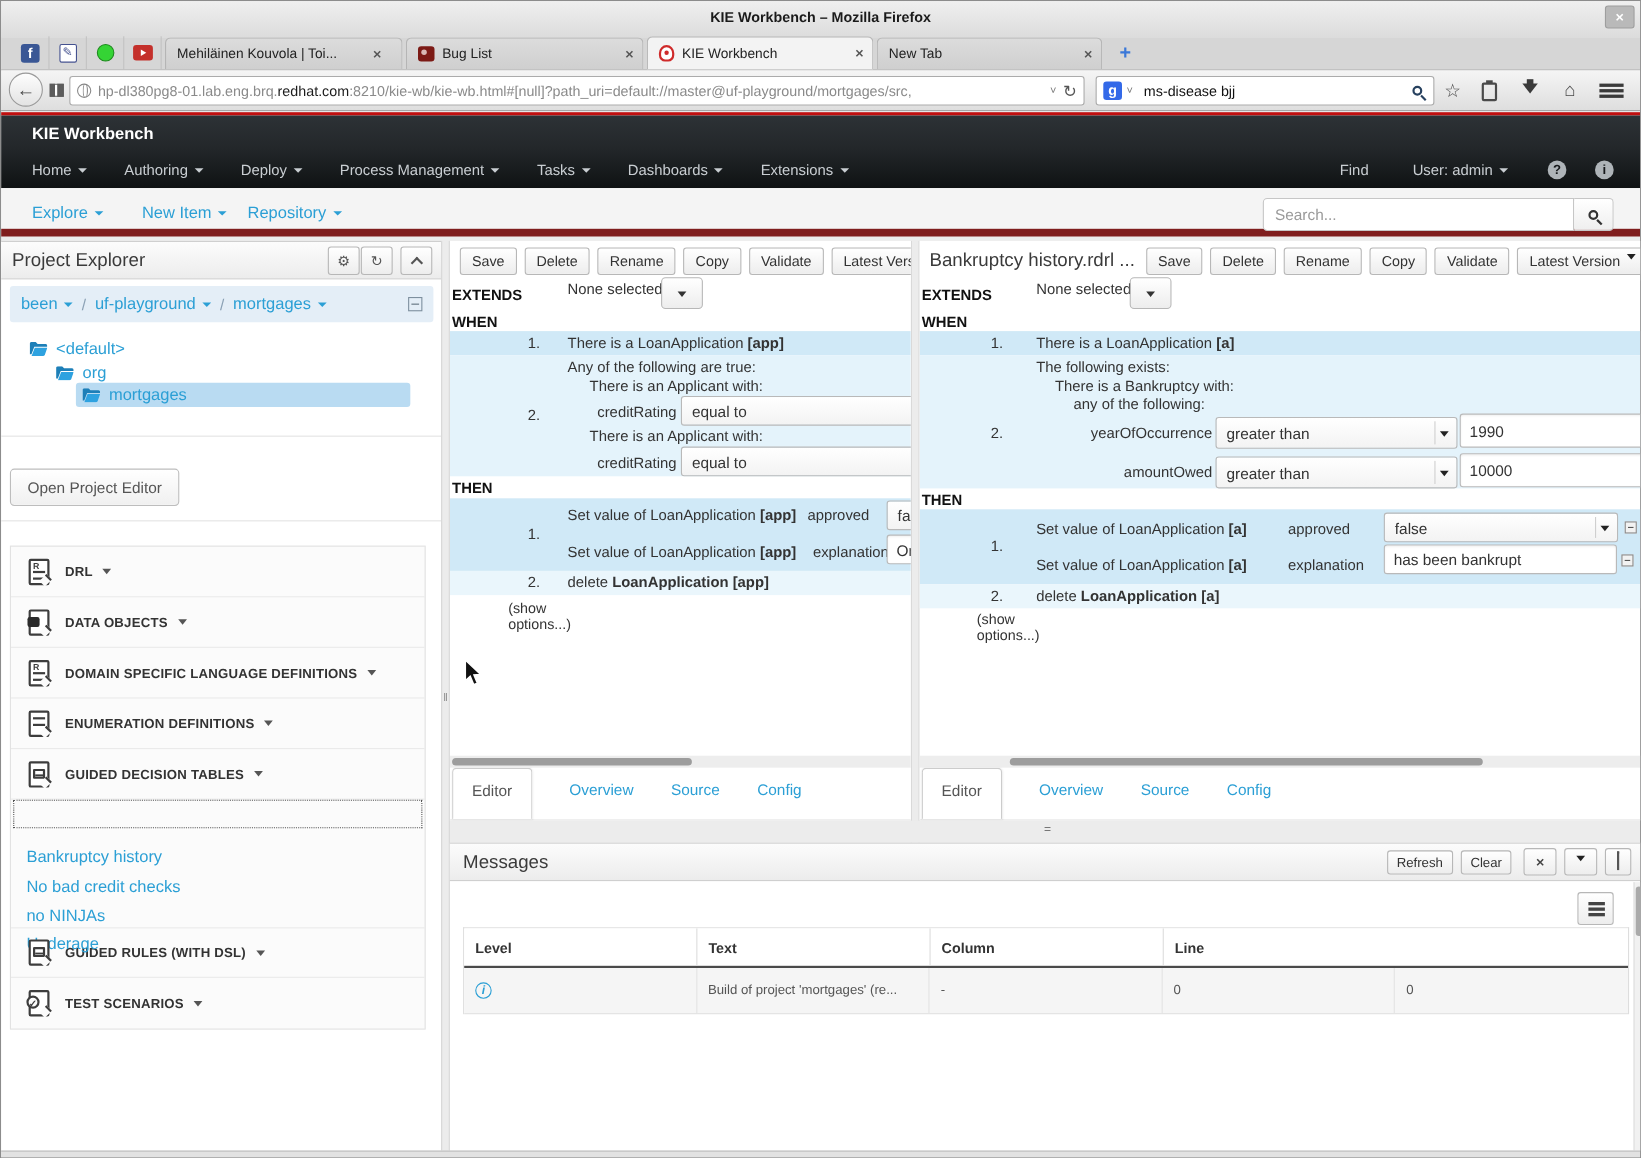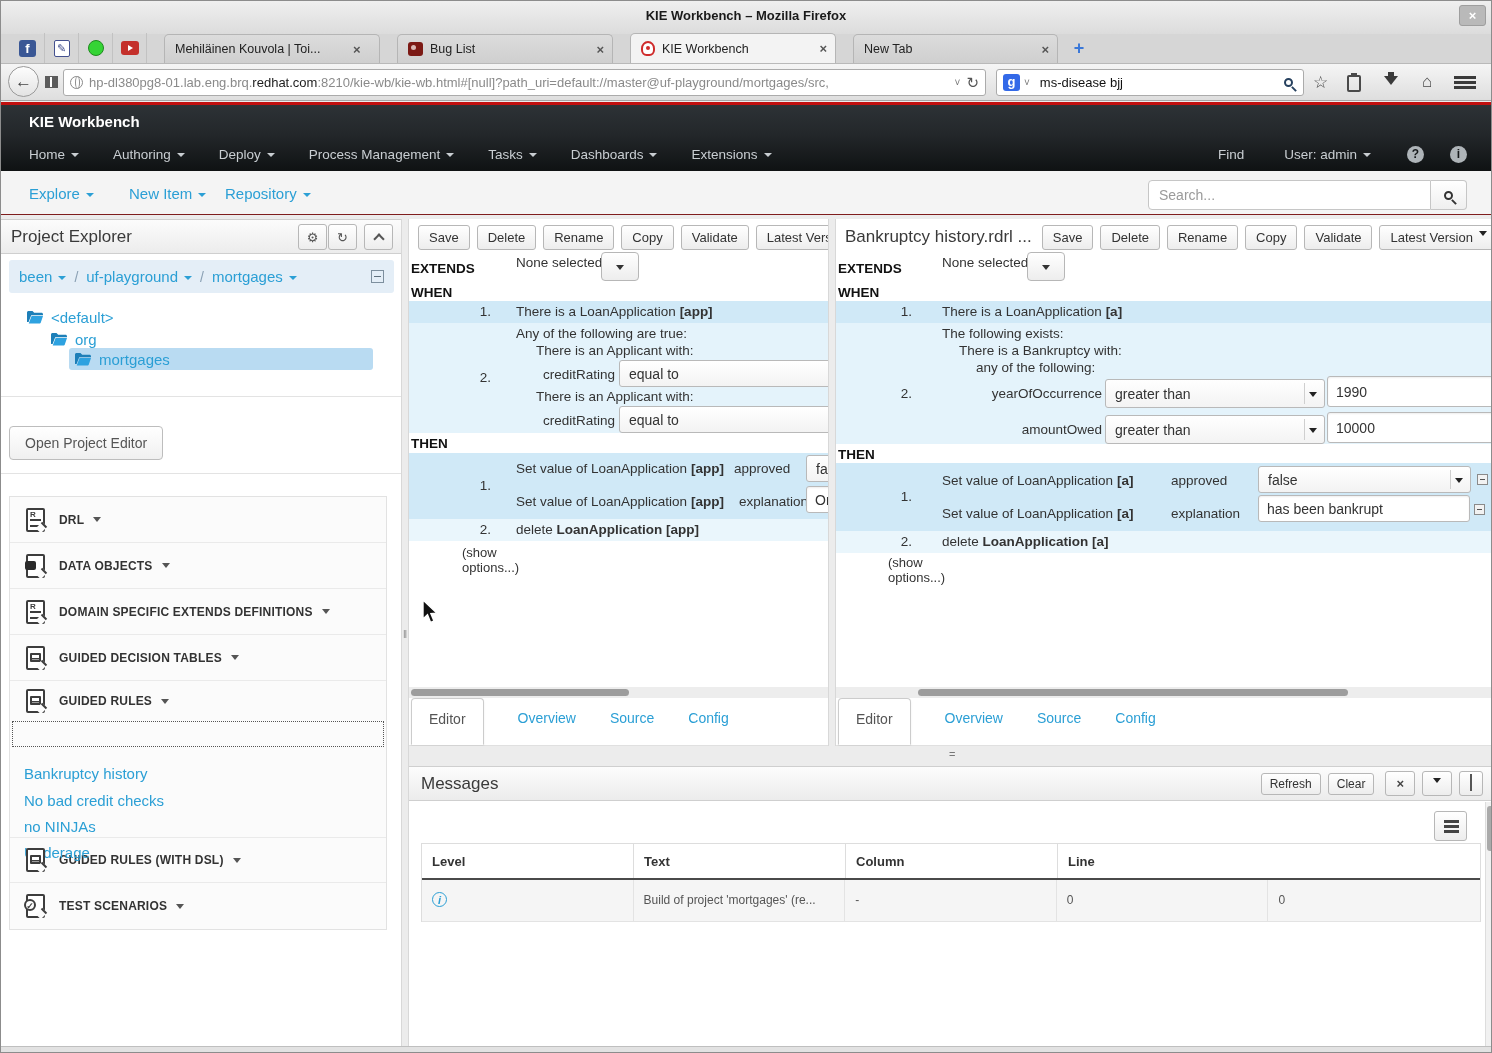--- a/index.html
+++ b/index.html
@@ -14,21 +14,21 @@
   .win-close { position:absolute; right:5px; top:4px; width:27px; height:21px; background:#b9b9b9; border:1px solid #9e9e9e; border-radius:3px; color:#fff; font-size:13px; font-weight:bold; text-align:center; line-height:19px; cursor:default; }
 
   .tabstrip { position:absolute; top:33px; left:0; right:0; height:30px; background:#d6d6d6; border-bottom:1px solid #b9b9b9; display:flex; align-items:flex-end; }
   .pinned { display:flex; height:30px; margin-left:10px; }
   .pin { width:34px; height:30px; border-right:1px solid #c2c2c2; display:flex; align-items:center; justify-content:center; }
   .fbico { width:17px; height:17px; background:#3a5795; border-radius:3px; color:#fff; font-weight:bold; font-size:13px; text-align:center; line-height:17px; }
   .noteico { width:16px; height:17px; background:#fff; border:1px solid #44518f; border-radius:2px; color:#44518f; font-size:11px; text-align:center; line-height:15px; }
   .greenico { width:16px; height:16px; background:#35d435; border:1px solid #1f8a1f; border-radius:50%; }
   .ytico { width:18px; height:14px; background:#c4302b; border-radius:3px; position:relative; }
   .ytico::after { content:""; position:absolute; left:7px; top:4px; border-left:5px solid #fff; border-top:3px solid transparent; border-bottom:3px solid transparent; }
-  .tab { height:29px; display:flex; align-items:center; padding:0 8px 0 10px; border:1px solid #b5b5b5; border-bottom:none; border-radius:5px 5px 0 0; background:linear-gradient(#dcdcdc,#cfcfcf); margin-left:17px; position:relative; }
+  .tab { height:29px; display:flex; align-items:center; padding:0 8px 0 10px; border:1px solid #b5b5b5; border-bottom:none; border-radius:5px 5px 0 0; background:linear-gradient(#dcdcdc,#cfcfcf); margin-left:3px; position:relative; }
   .tab.active { background:#f3f3f3; height:30px; }
   .tab-label { font-size:12.5px; color:#222; white-space:nowrap; overflow:hidden; }
   .tab-x { font-size:13px; color:#555; margin-left:10px; font-weight:bold; }
   .favicon { margin-right:7px; }
   .bugico { width:15px; height:14px; background:#7c1a15; border-radius:3px; position:relative; }
   .bugico::after { content:""; position:absolute; left:3px; top:3px; width:5px; height:5px; background:#d9b8b4; border-radius:50%; }
   .kieico { width:14px; height:15px; border:2px solid #cf2b2b; border-radius:50% 50% 40% 40%; position:relative; background:#fff; }
   .kieico::after { content:""; position:absolute; left:3px; top:3px; width:4px; height:4px; background:#cf2b2b; border-radius:50%; }
   .newtab { width:30px; height:26px; margin-left:6px; display:flex; align-items:center; justify-content:center; color:#3b78d8; font-size:18px; font-weight:bold; align-self:center; }
 
@@ -59,21 +59,21 @@
   
   .kie-header { position:absolute; top:104px; left:0; right:0; height:66px; background:linear-gradient(180deg,#2d3236 0%,#23272a 45%,#0f1213 100%); }
   .brand { position:absolute; left:28px; top:8px; color:#fff; font-size:15px; font-weight:bold; }
   .kie-menus { position:absolute; left:28px; top:34px; right:24px; display:flex; align-items:center; height:30px; }
   .kmenu { color:#c9ced2; font-size:13.5px; margin-right:34px; white-space:nowrap; }
   .kmenu-right { margin-left:auto; display:flex; align-items:center; }
   .kfind { color:#c9ced2; font-size:13.5px; margin-right:40px; }
   .kuser { color:#c9ced2; font-size:13.5px; margin-right:36px; }
   .circ-ico { width:17px; height:17px; background:#aeb4b8; border-radius:50%; color:#16191b; font-size:12px; font-weight:bold; text-align:center; line-height:17px; margin-right:26px; }
   .caret { display:inline-block; width:0; height:0; border-left:4px solid transparent; border-right:4px solid transparent; border-top:4px solid currentColor; margin-left:6px; vertical-align:middle; }
-  .kie-subbar { position:absolute; top:170px; left:0; right:0; height:44px; background:#f4f4f4; border-bottom:1px solid #7f1d1d; }
+  .kie-subbar { position:absolute; top:170px; left:0; right:0; height:44px; background:#f4f4f4; border-bottom:7px solid #7f1d1d; }
   .sublink { position:absolute; top:14px; color:#2b9fd5; font-size:15px; }
   .sub-search { position:absolute; right:60px; top:9px; width:283px; height:30px; border:1px solid #c6c6c6; border-radius:4px 0 0 4px; background:#fff; padding:0 10px; font-size:14px; color:#333; font-family:inherit; outline:none; }
   .sub-search::placeholder { color:#9a9a9a; }
   .sub-search-btn { position:absolute; right:24px; top:9px; width:36px; height:30px; border:1px solid #c6c6c6; border-left:none; border-radius:0 4px 4px 0; background:linear-gradient(#fff,#efefef); display:flex; align-items:center; justify-content:center; }
   .mag2 { width:9px; height:9px; border:2px solid #333; border-radius:50%; position:relative; }
   .mag2::after { content:""; position:absolute; left:7px; top:6px; width:2px; height:6px; background:#333; transform:rotate(-45deg); }
 
   
   .panel-hd { position:absolute; left:0; right:0; top:0; height:35px; background:linear-gradient(#fcfcfc,#ececec); border-top:1px solid #cfcfcf; border-bottom:1px solid #cfcfcf; }
   .panel-title { position:absolute; left:10px; top:7px; font-size:17px; color:#3a3a3a; }
@@ -315,35 +315,35 @@
             <span class="blob"></span>
           </span>
         <span class="acc-label">DATA OBJECTS</span>
           <span class="acc-caret"></span>
       </div>
       <div class="acc-row">
         <span class="doc">
             <span class="g">R</span>
             <span class="bars"></span>
           </span>
-        <span class="acc-label">DOMAIN SPECIFIC EXTENDS DEFINITIONS</span>
+        <span class="acc-label">DOMAIN SPECIFIC LANGUAGE DEFINITIONS</span>
           <span class="acc-caret"></span>
       </div>
       <div class="acc-row">
         <span class="doc">
+            <span class="bars" style="bottom:8px"></span>
+          </span>
+        <span class="acc-label">ENUMERATION DEFINITIONS</span>
+          <span class="acc-caret"></span>
+      </div>
+      <div class="acc-row">
+        <span class="doc">
             <span class="grid"></span>
           </span>
         <span class="acc-label">GUIDED DECISION TABLES</span>
-          <span class="acc-caret"></span>
-      </div>
-      <div class="acc-row" style="border-bottom:none; height:40px">
-        <span class="doc">
-            <span class="grid"></span>
-          </span>
-        <span class="acc-label">GUIDED RULES</span>
           <span class="acc-caret"></span>
       </div>
       <div style="position:relative; height:116px">
         <span class="focusbox" style="top:0"></span>
         <span class="rule-item" style="top:4px">Bankruptcy history</span>
         <span class="rule-item" style="top:31px">No bad credit checks</span>
         <span class="rule-item" style="top:57px">no NINJAs</span>
         <span class="rule-item" style="top:83px">Underage</span>
       </div>
       <div class="acc-row" style="border-top:1px solid #eaeaea">

